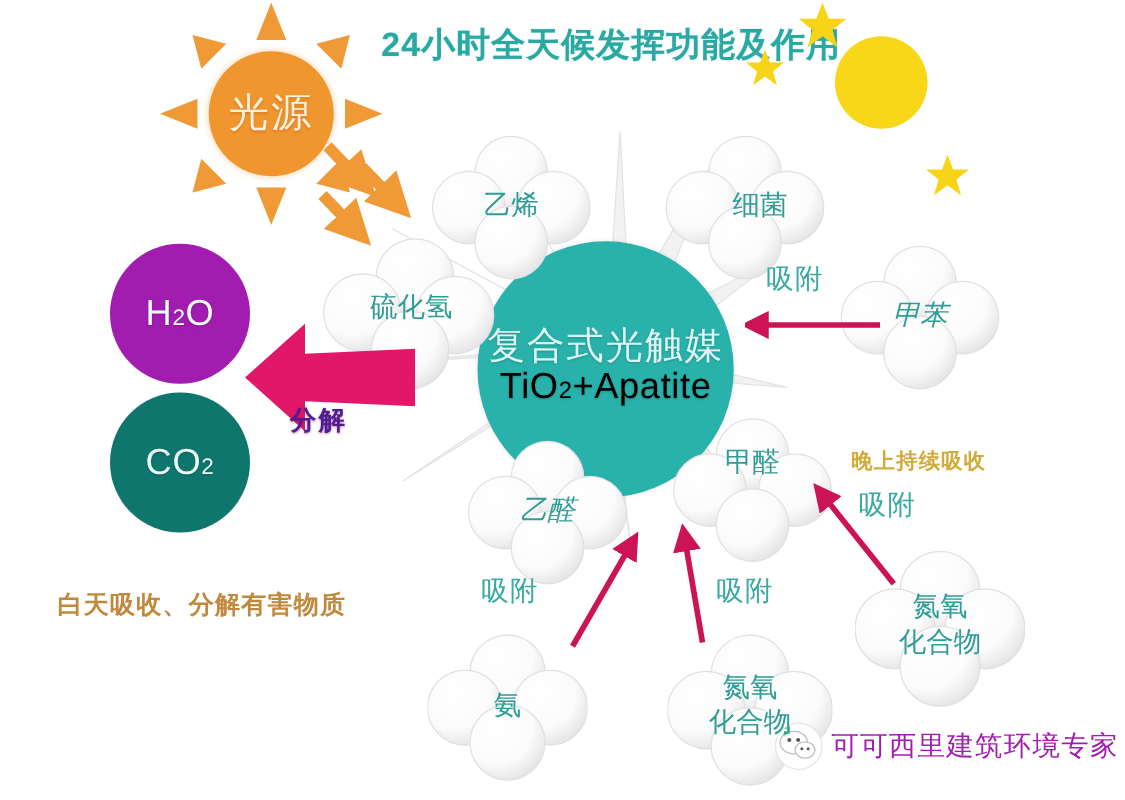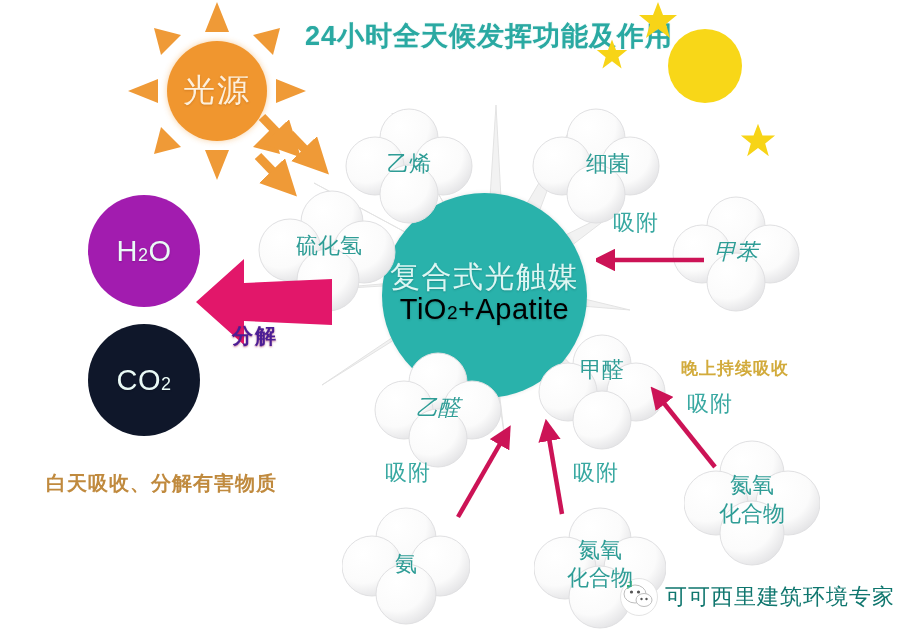--- a/index.html
+++ b/index.html
@@ -47,21 +47,21 @@
   
   .molcircle{
     border-radius:50%;display:flex;align-items:center;justify-content:center;
   }
   .molcircle .lbl{
     color:#eafaf6;font-size:29px;letter-spacing:.5px;
     text-shadow:0 1px 2px rgba(0,0,0,.18);
   }
   .molcircle .lbl sub{font-size:18px;vertical-align:baseline;}
   .h2o{left:88px;top:195px;width:112px;height:112px;background:#a21caf;}
-  .co2{left:88px;top:324px;width:112px;height:112px;background:#0f172a;}
+  .co2{left:88px;top:314px;width:112px;height:112px;background:#0f766e;}
 
   
   .decomp-wrap{left:196px;top:253px;width:136px;height:98px;}
   .decomp-label{
     position:absolute;left:36px;top:33px;
     font-size:21px;font-weight:bold;color:#4c1d95;letter-spacing:2px;
     text-shadow:0 1px 2px rgba(150,10,60,.5);
     z-index:3;white-space:nowrap;margin-top:36px;
   }
 
@@ -110,21 +110,21 @@
     text-shadow:0 1px 1px rgba(255,255,255,.9);
   }
 
   
   .wm{left:620px;top:578px;display:flex;align-items:center;gap:7px;}
   .wm-badge{
     width:36px;height:36px;border-radius:50%;background:#ffffff;
     border:1px solid #e4e4e4;position:relative;overflow:hidden;
   }
   .wm-text{
-    font-size:22px;color:#0f766e;letter-spacing:1px;white-space:nowrap;
+    font-size:22px;color:#a21caf;letter-spacing:1px;white-space:nowrap;
     font-family:"DejaVu Sans",sans-serif;
   }
 </style>
 </head>
 <body>
 
 <div id="stage">
 
   <div class="abs title">24小时全天候发挥功能及作用</div>
 

